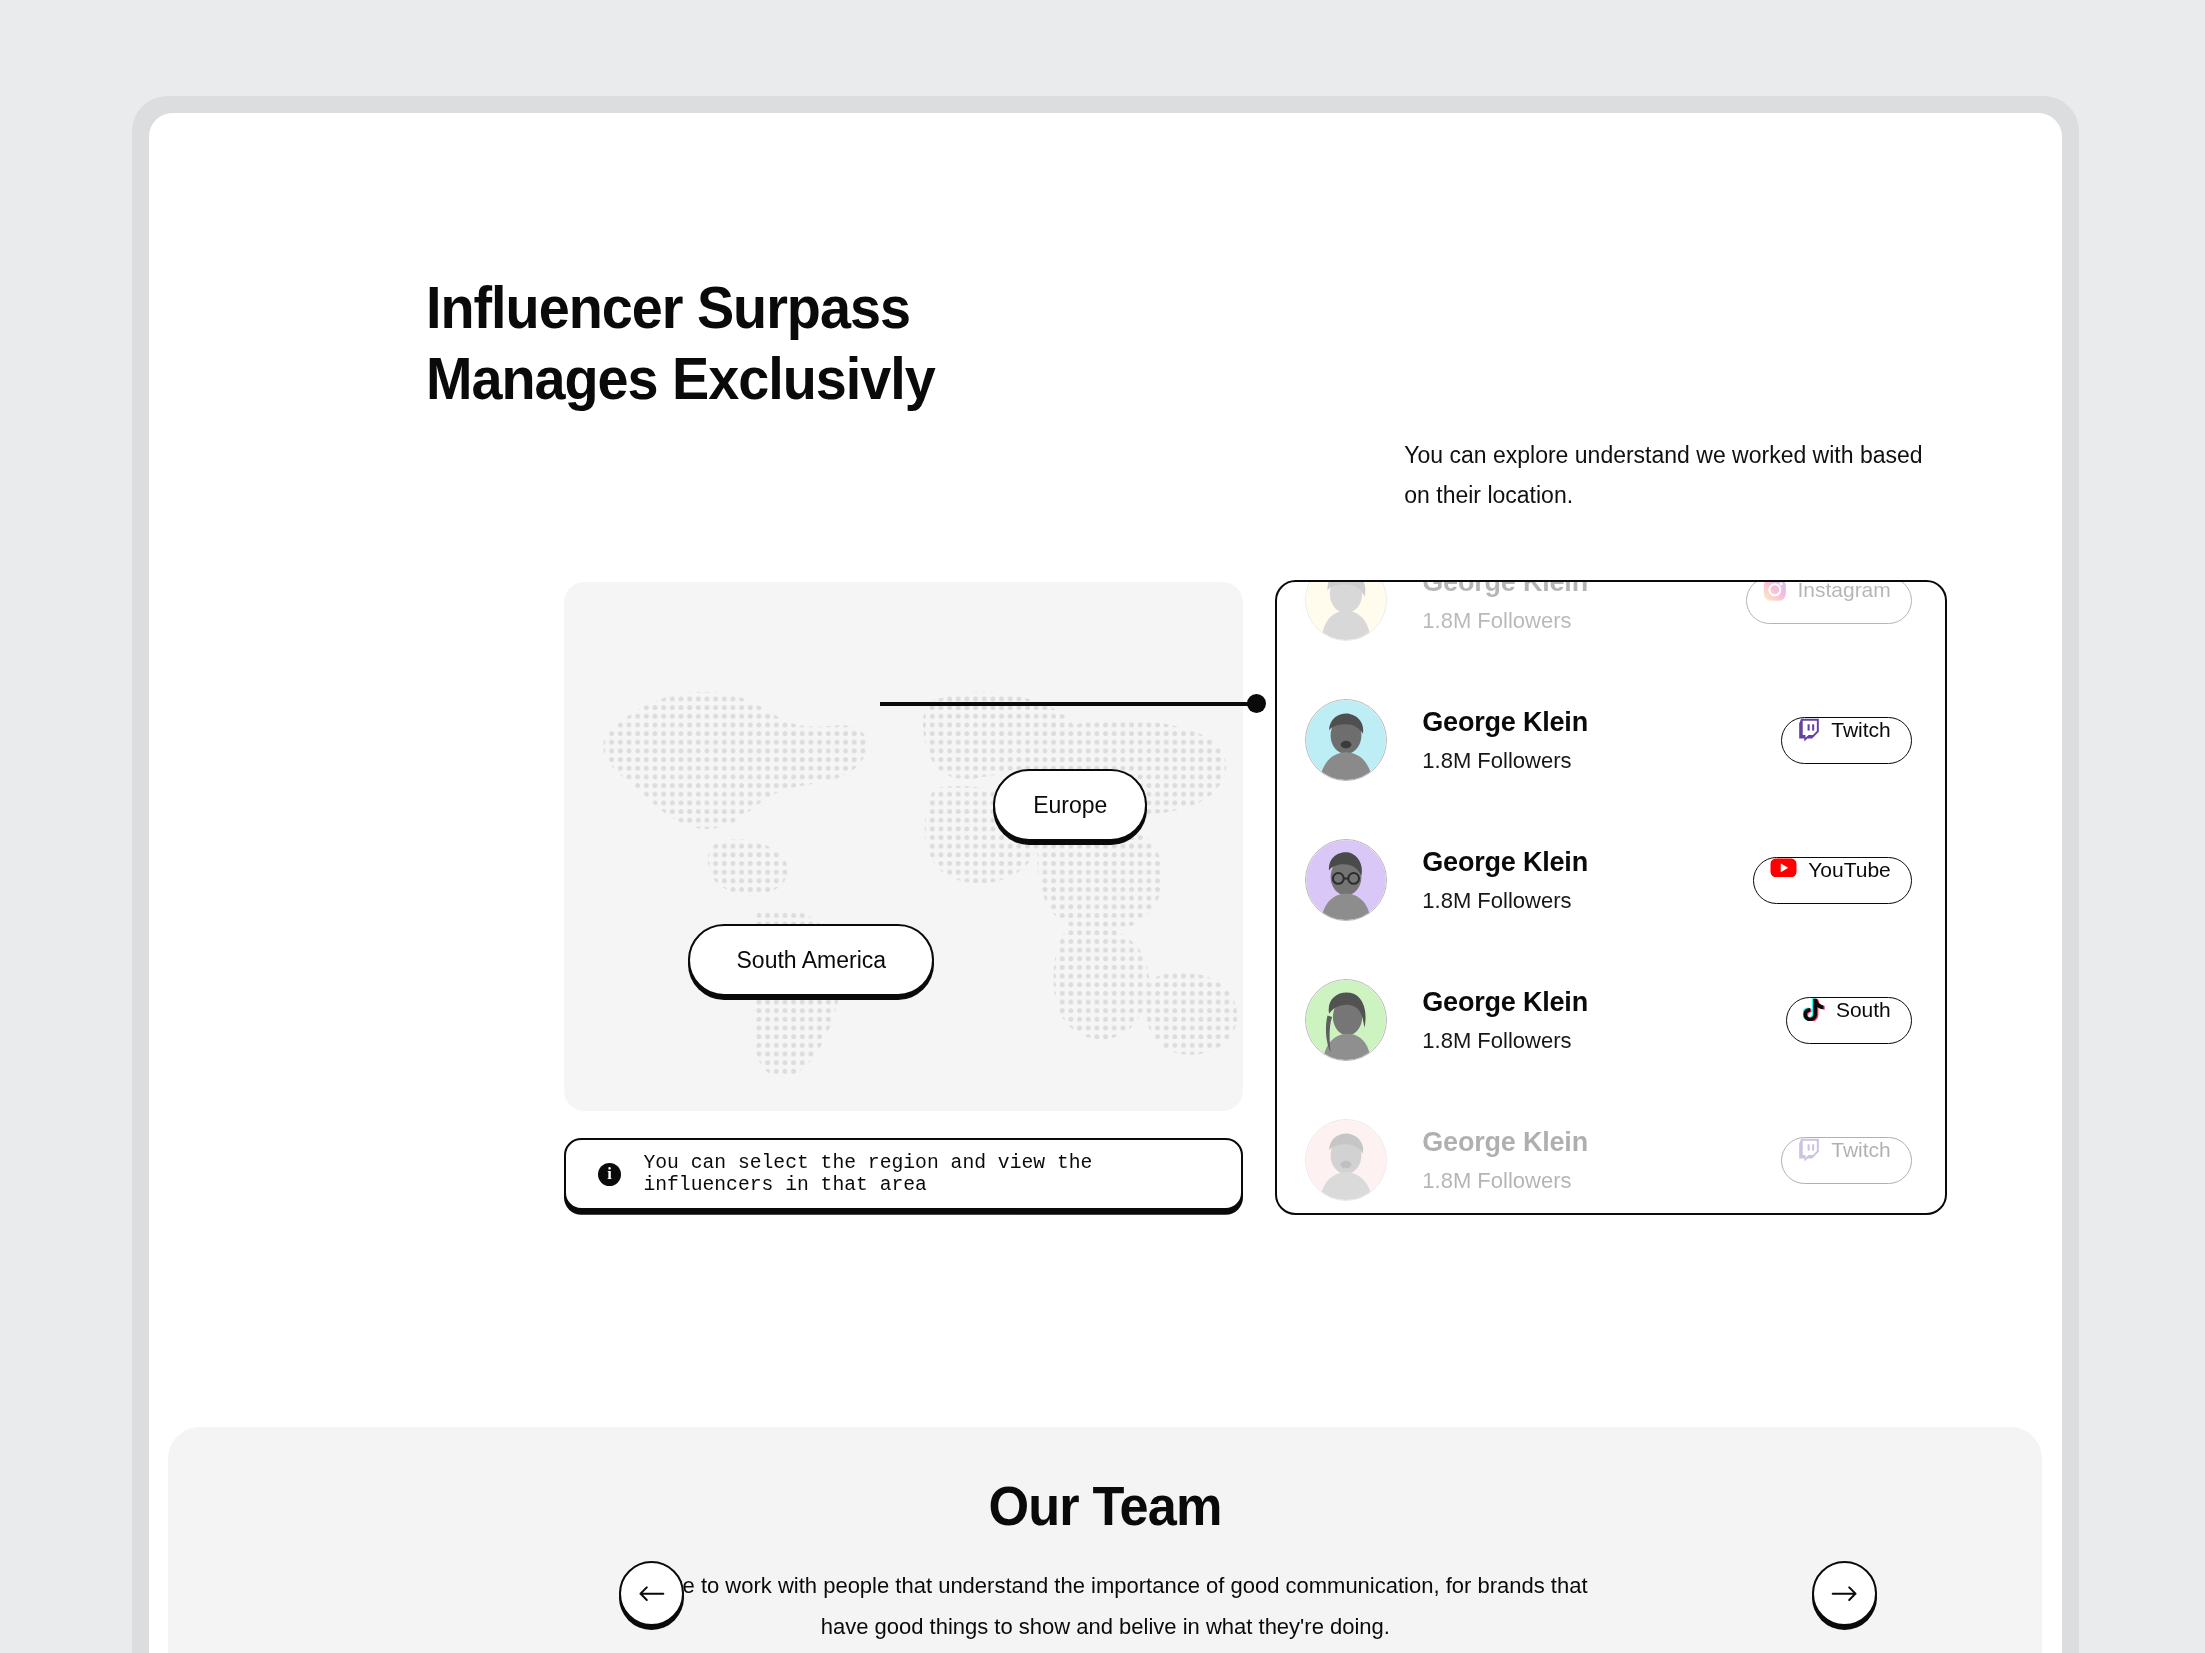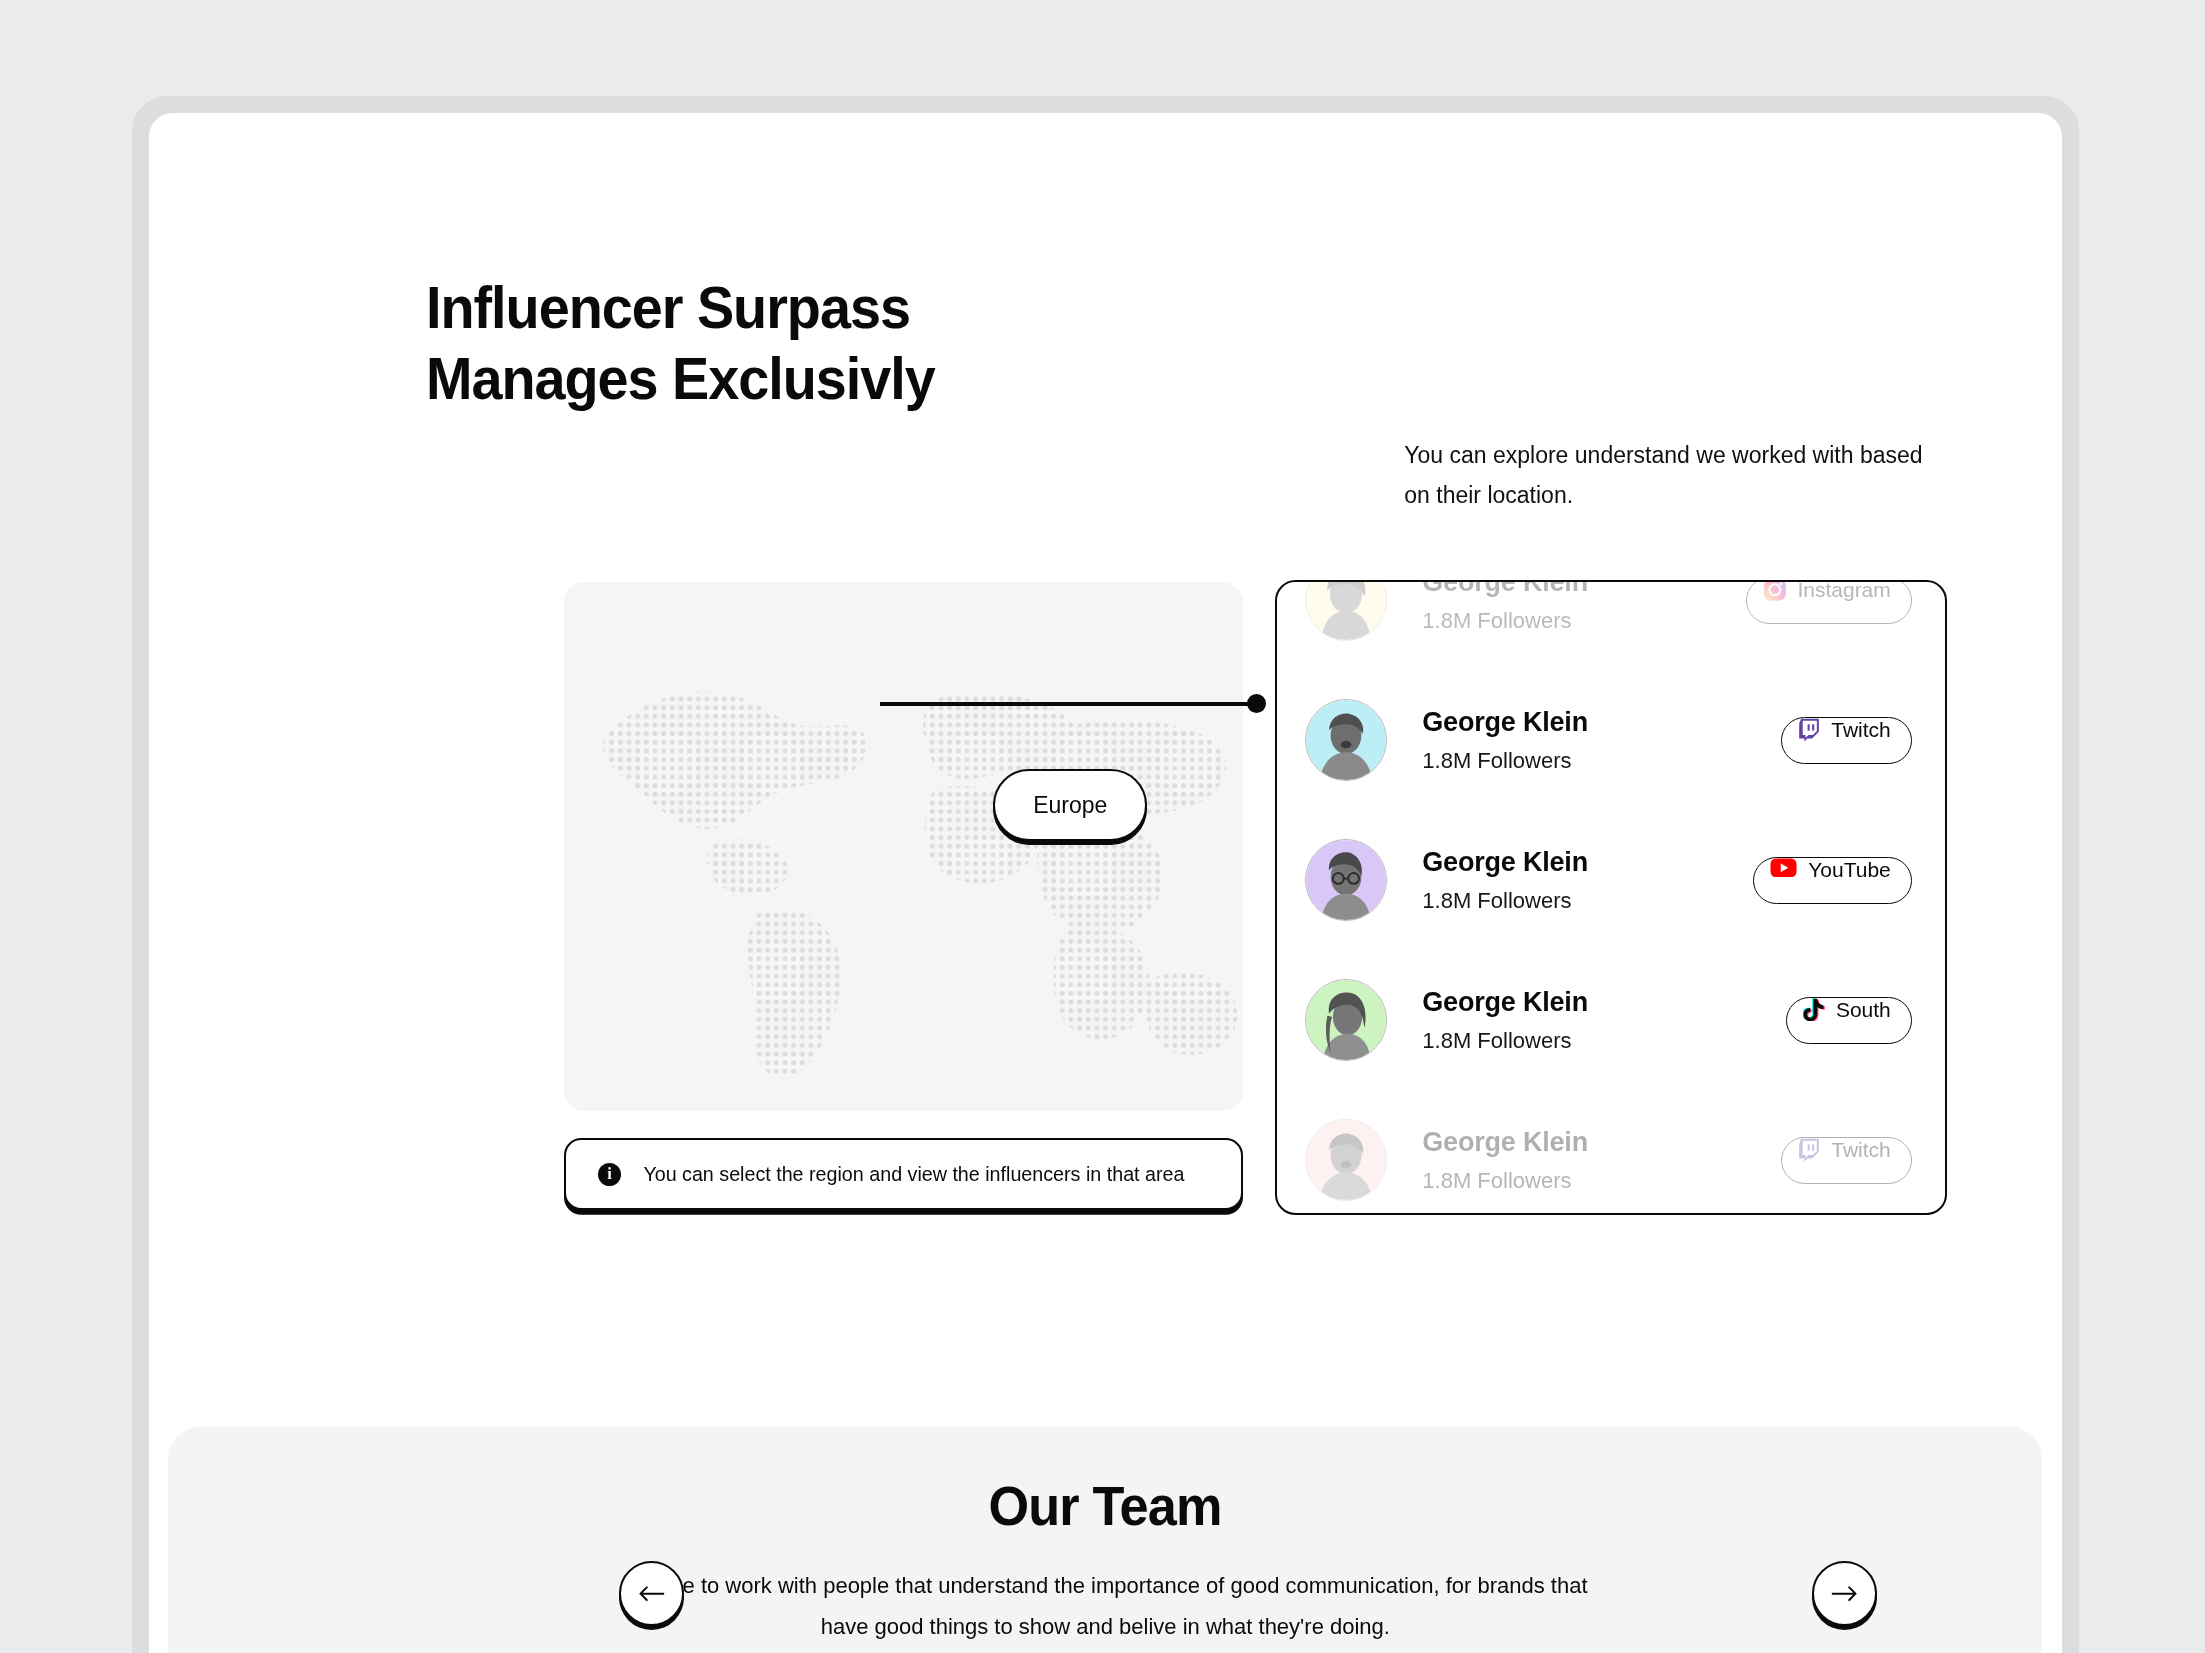--- a/index.html
+++ b/index.html
@@ -149,21 +149,21 @@
     background: #0a0a0a;
     color: #ffffff;
     font-size: 16.5px;
     font-weight: 700;
     display: flex;
     align-items: center;
     justify-content: center;
     font-family: "Liberation Serif", serif;
     flex: 0 0 auto;
   }
-  .info-text { font-size: 19.7px; color: #0a0a0a; }
+  .info-text { font-size: 19.7px; color: #0a0a0a; font-family: Liberation Mono, monospace; }
 
   
   .list-panel {
     position: absolute;
     left: 1126px;
     top: 467px;
     width: 672px;
     height: 635px;
     border: 2.4px solid #0a0a0a;
     border-radius: 20.5px;
@@ -306,20 +306,23 @@
               </g>
             </mask>
           </defs>
           <rect width="862" height="672" fill="url(#dotgrid)" mask="url(#landmask)"></rect>
         </svg>
       </div>
 
       <div class="pill pill-eu">
         <span>Europe</span>
       </div>
+      <div class="pill pill-sa">
+        <span>South America</span>
+      </div>
     </div>
 
     <div class="connector">
       <div class="line"></div>
       <div class="dot"></div>
     </div>
 
     <div class="info-bar">
       <span class="info-icon">i</span>
       <span class="info-text">You can select the region and view the influencers in that area</span>

